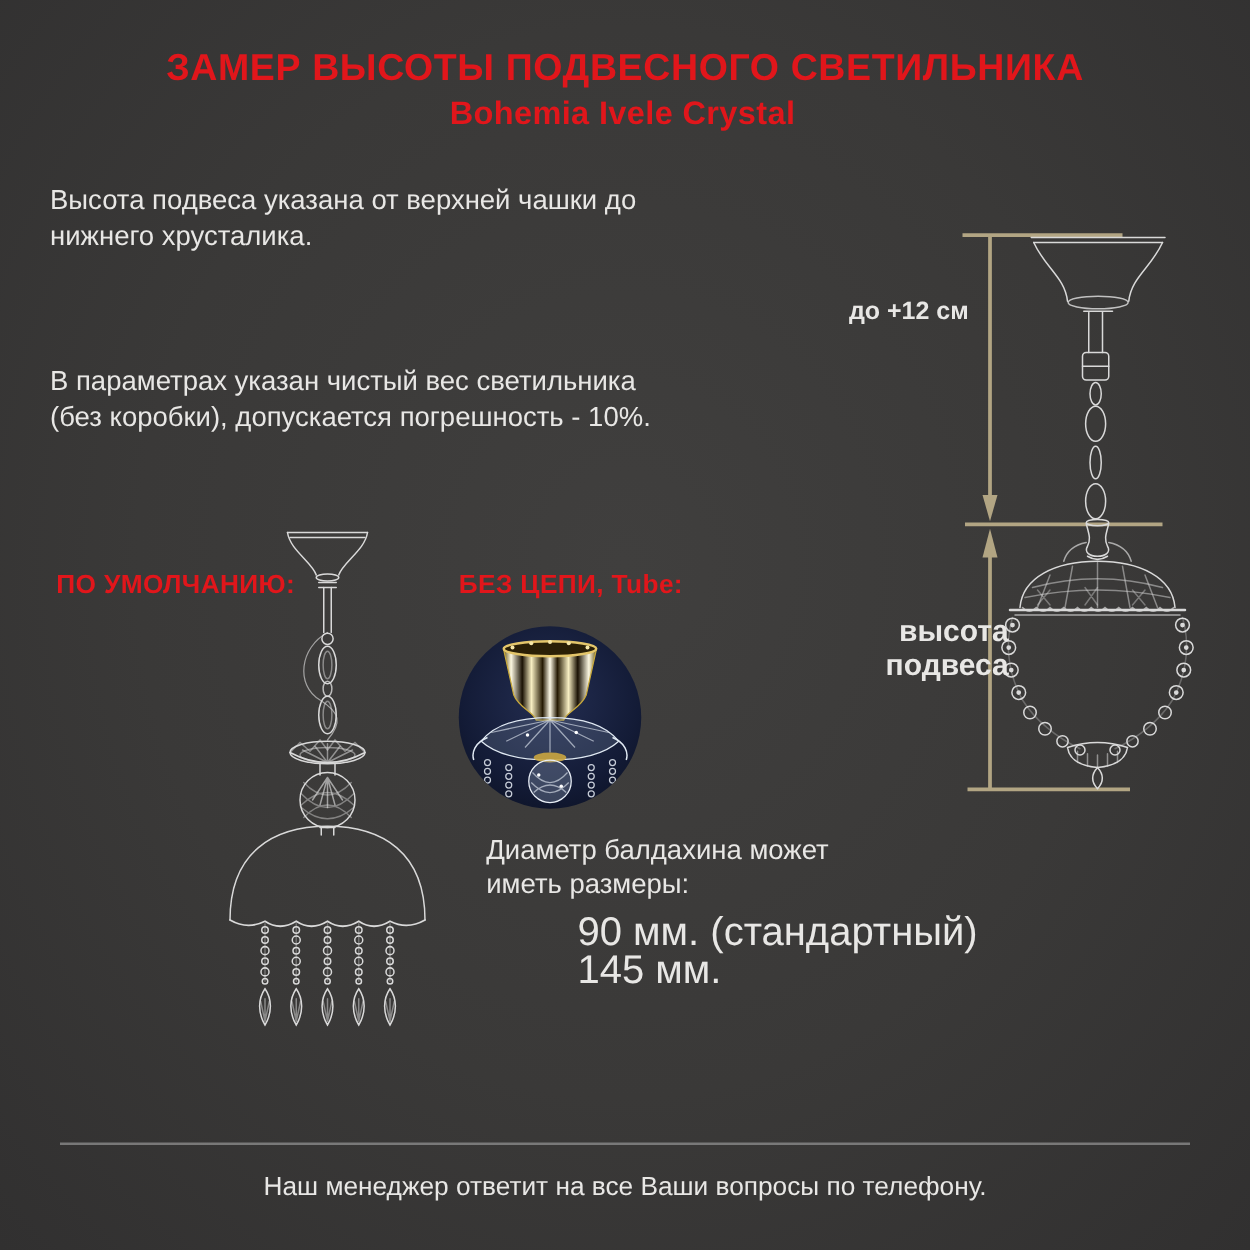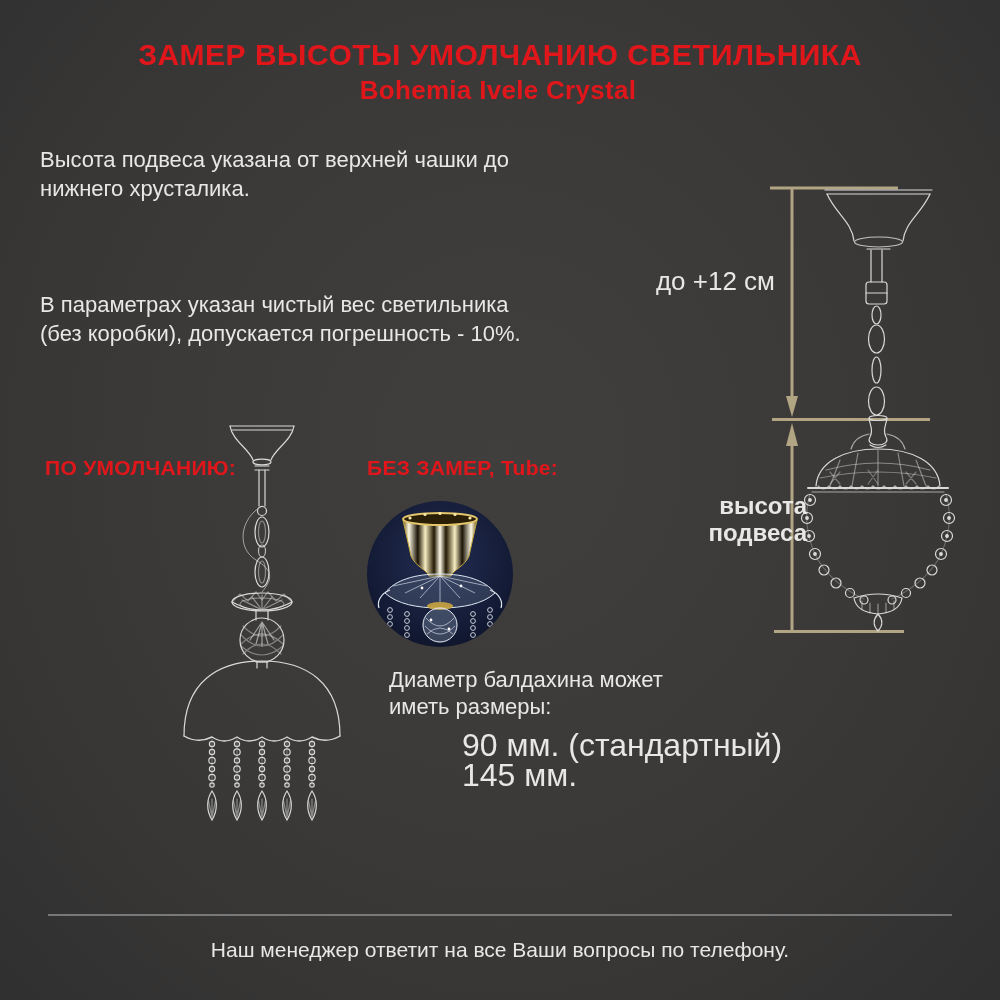--- a/index.html
+++ b/index.html
@@ -12,48 +12,48 @@
   .red{color:#e1161b;}
   .light{color:#e8e7e5;}
   .pre{white-space:pre-line;}
   .title1{top:38px;left:0;width:1000px;text-align:center;font-size:30px;font-weight:bold;letter-spacing:.5px;}
   .title2{top:75px;left:0;width:996px;text-align:center;font-size:26px;font-weight:bold;letter-spacing:.3px;}
   .para{left:40px;width:640px;font-size:22px;line-height:28.5px;}
   .p1{top:146px}.p2{top:222px}.p3{top:291px}.p4{top:364px}
   .label-red{font-size:21px;font-weight:bold;letter-spacing:.3px;}
   .label-default{left:45px;top:456px;}
   .label-nochain{left:367px;top:456px;}
-  .chain-label{left:655px;top:238px;width:120px;text-align:right;font-size:26px;font-weight:normal;margin-top:28px;}
+  .chain-label{left:655px;top:238px;width:120px;text-align:right;font-size:20px;font-weight:bold;}
   .height-label{left:657px;top:492px;width:150px;text-align:right;font-size:24px;font-weight:bold;line-height:27px;}
   .canopy-heading{left:389px;top:666px;font-size:22px;line-height:27px;}
   .canopy-sizes{left:462px;top:730px;font-size:32px;line-height:30px;}
   .footnote{left:45px;top:839px;font-size:19.5px;line-height:23px;}
   .divider{left:48px;top:914px;width:904px;height:2px;background:#858585;opacity:.85;}
   .footer{top:938px;left:0;width:1000px;text-align:center;font-size:21px;}
   .left-lamp{left:170px;top:420px;}
   .right-diagram{left:640px;top:170px;}
   .photo{left:365px;top:498px;}
   svg{display:block;}
   .wline{stroke:#d9d9d9;fill:none;stroke-width:1.2;stroke-linecap:round;}
 </style>
 </head>
 <body>
 
 <div class="canvas">
 
-  <div class="abs title1 red">ЗАМЕР ВЫСОТЫ УМОЛЧАНИЮ СВЕТИЛЬНИКА</div>
+  <div class="abs title1 red">ЗАМЕР ВЫСОТЫ ПОДВЕСНОГО СВЕТИЛЬНИКА</div>
   <div class="abs title2 red">Bohemia Ivele Crystal</div>
 
   <div class="abs para p1 light pre">Высота подвеса указана от верхней чашки до
 нижнего хрусталика.</div>
   <div class="abs para p3 light pre">В параметрах указан чистый вес светильника
 (без коробки), допускается погрешность - 10%.</div>
 
   <div class="abs label-red label-default red">ПО УМОЛЧАНИЮ:</div>
-  <div class="abs label-red label-nochain red">БЕЗ ЗАМЕР, Tube:</div>
+  <div class="abs label-red label-nochain red">БЕЗ ЦЕПИ, Tube:</div>
 
   <svg class="abs left-lamp" width="200" height="420" viewBox="0 0 200 420">
     <g class="wline">
       <path d="M60,6 H124 M62,10 H122"></path>
       <path d="M60,6 C62,20 80,30 83,40 M124,6 C122,20 104,30 101,40"></path>
       <ellipse cx="92" cy="42" rx="9" ry="2.8"></ellipse>
       <path d="M85,46 H99 M85,50 H99"></path>
       <line x1="89" y1="50" x2="89" y2="86"></line>
         <line x1="95" y1="50" x2="95" y2="86"></line>
     </g>

